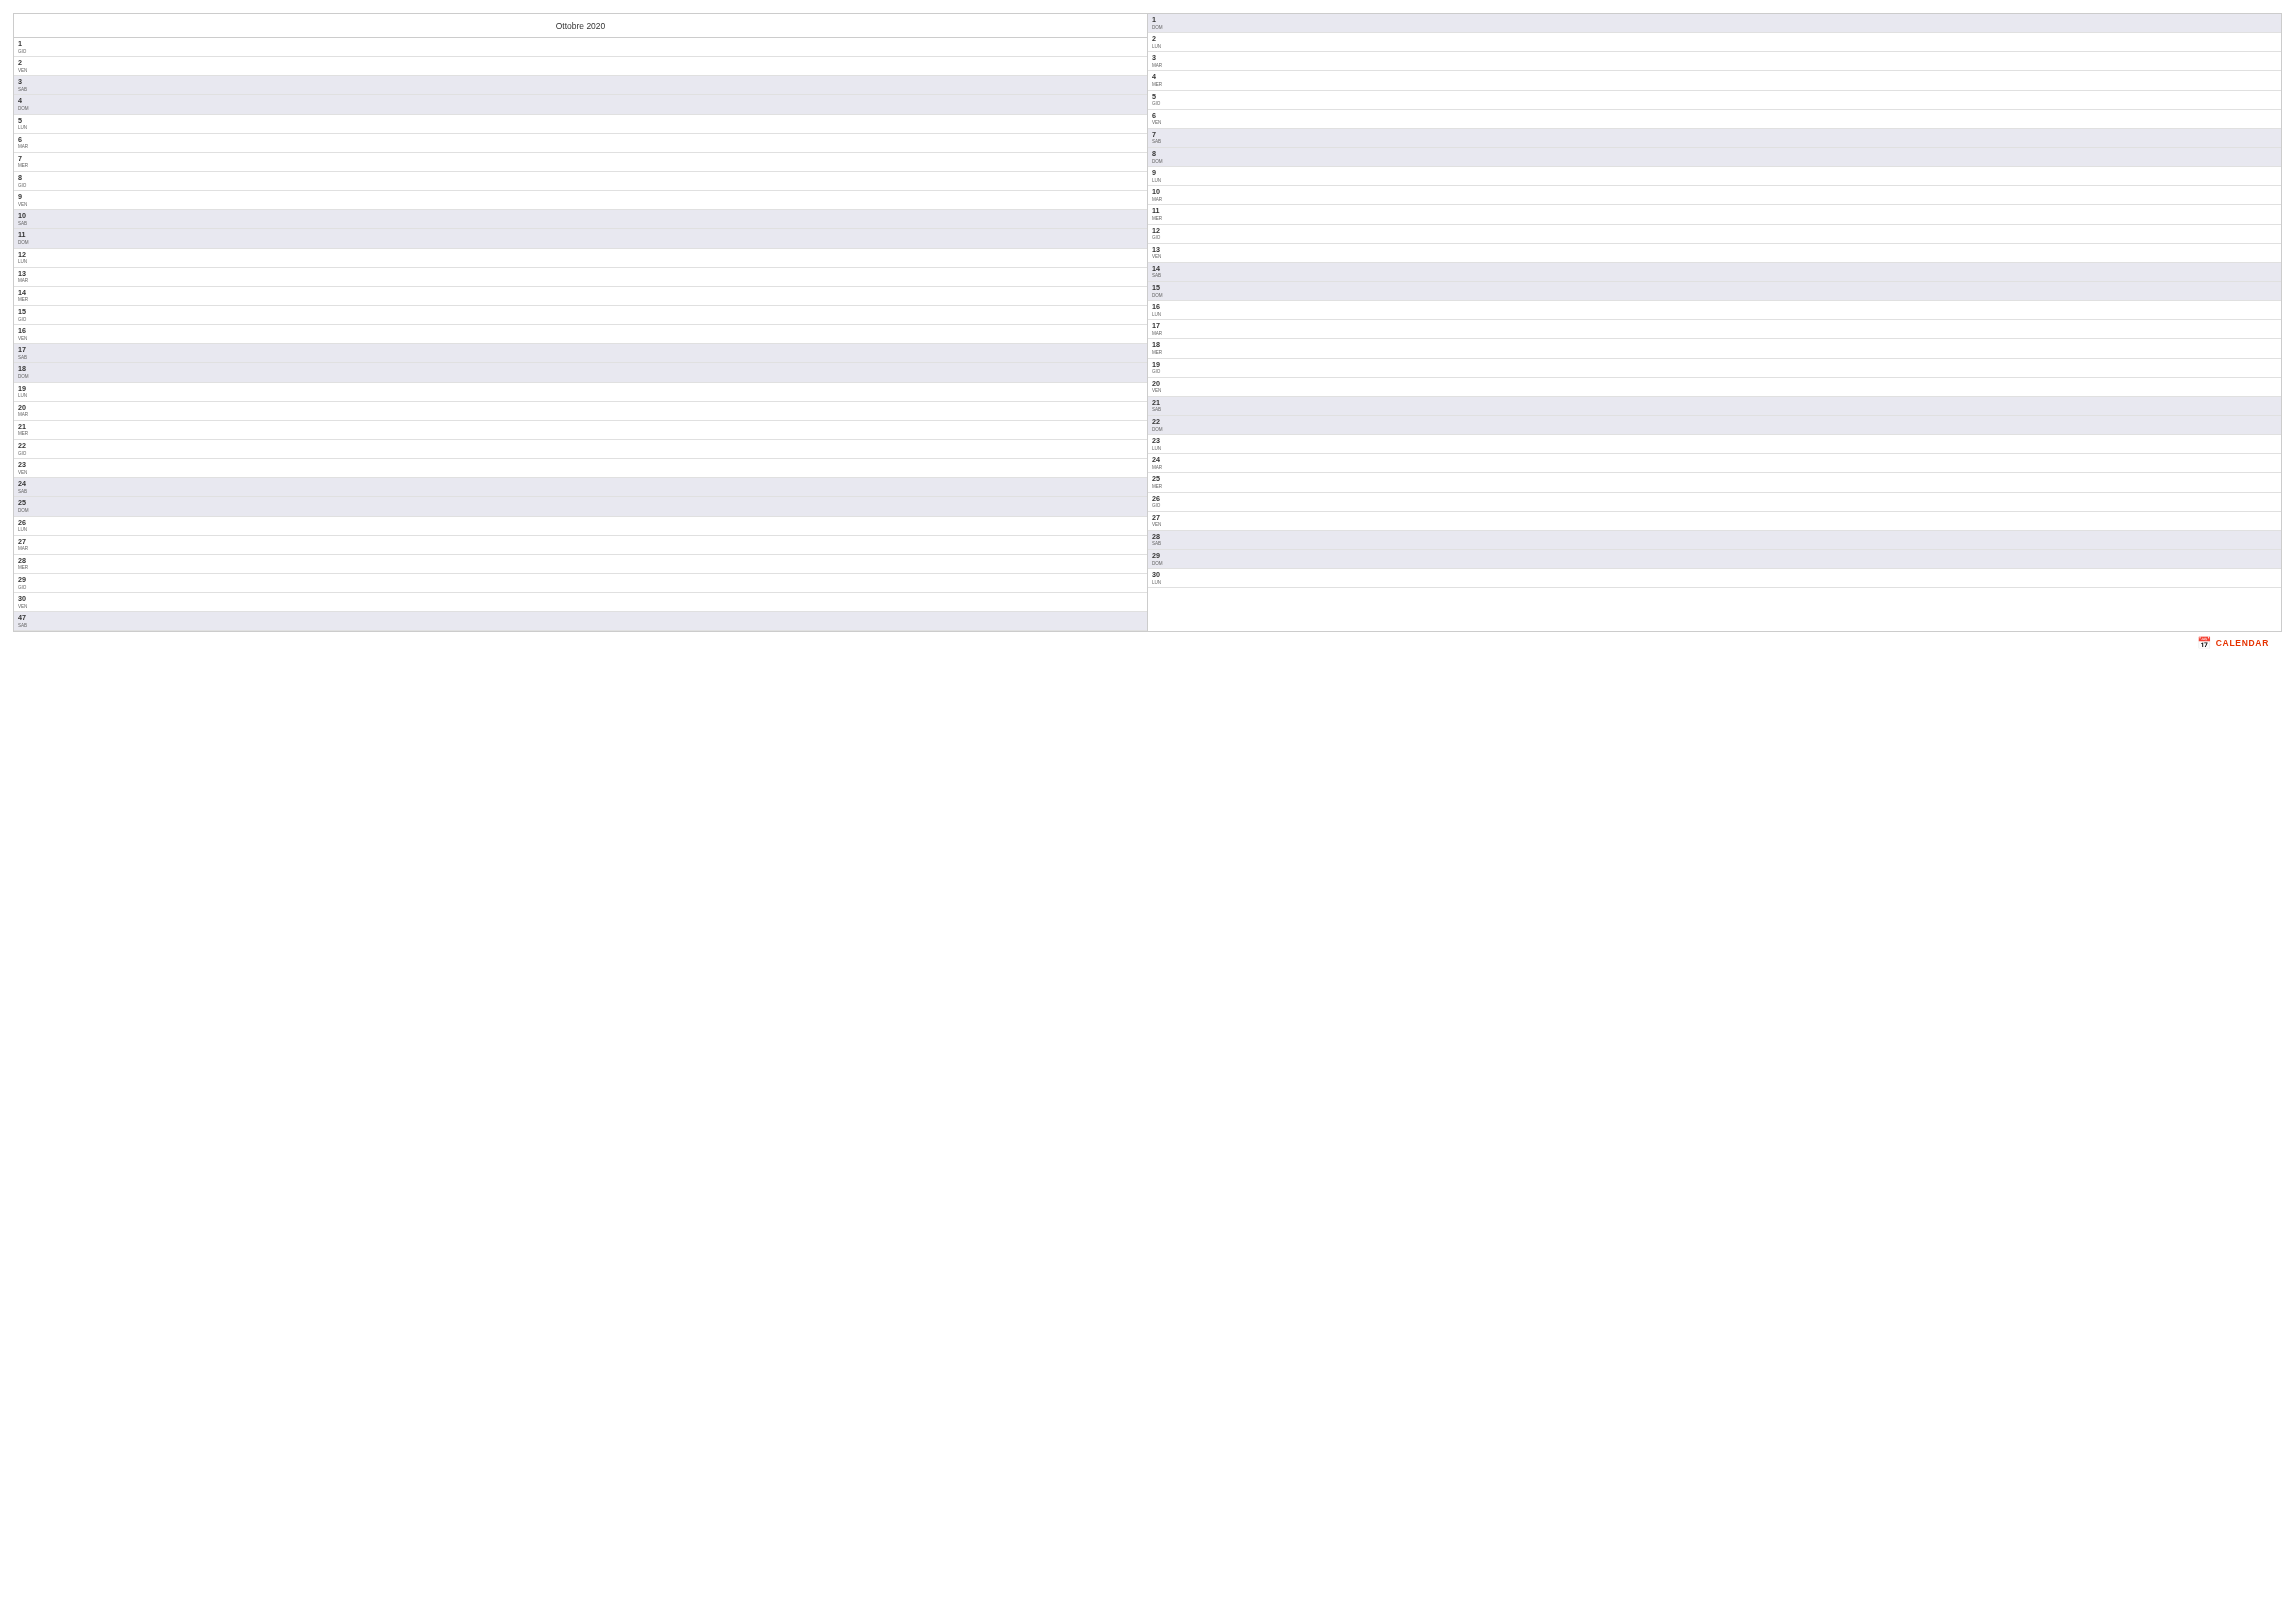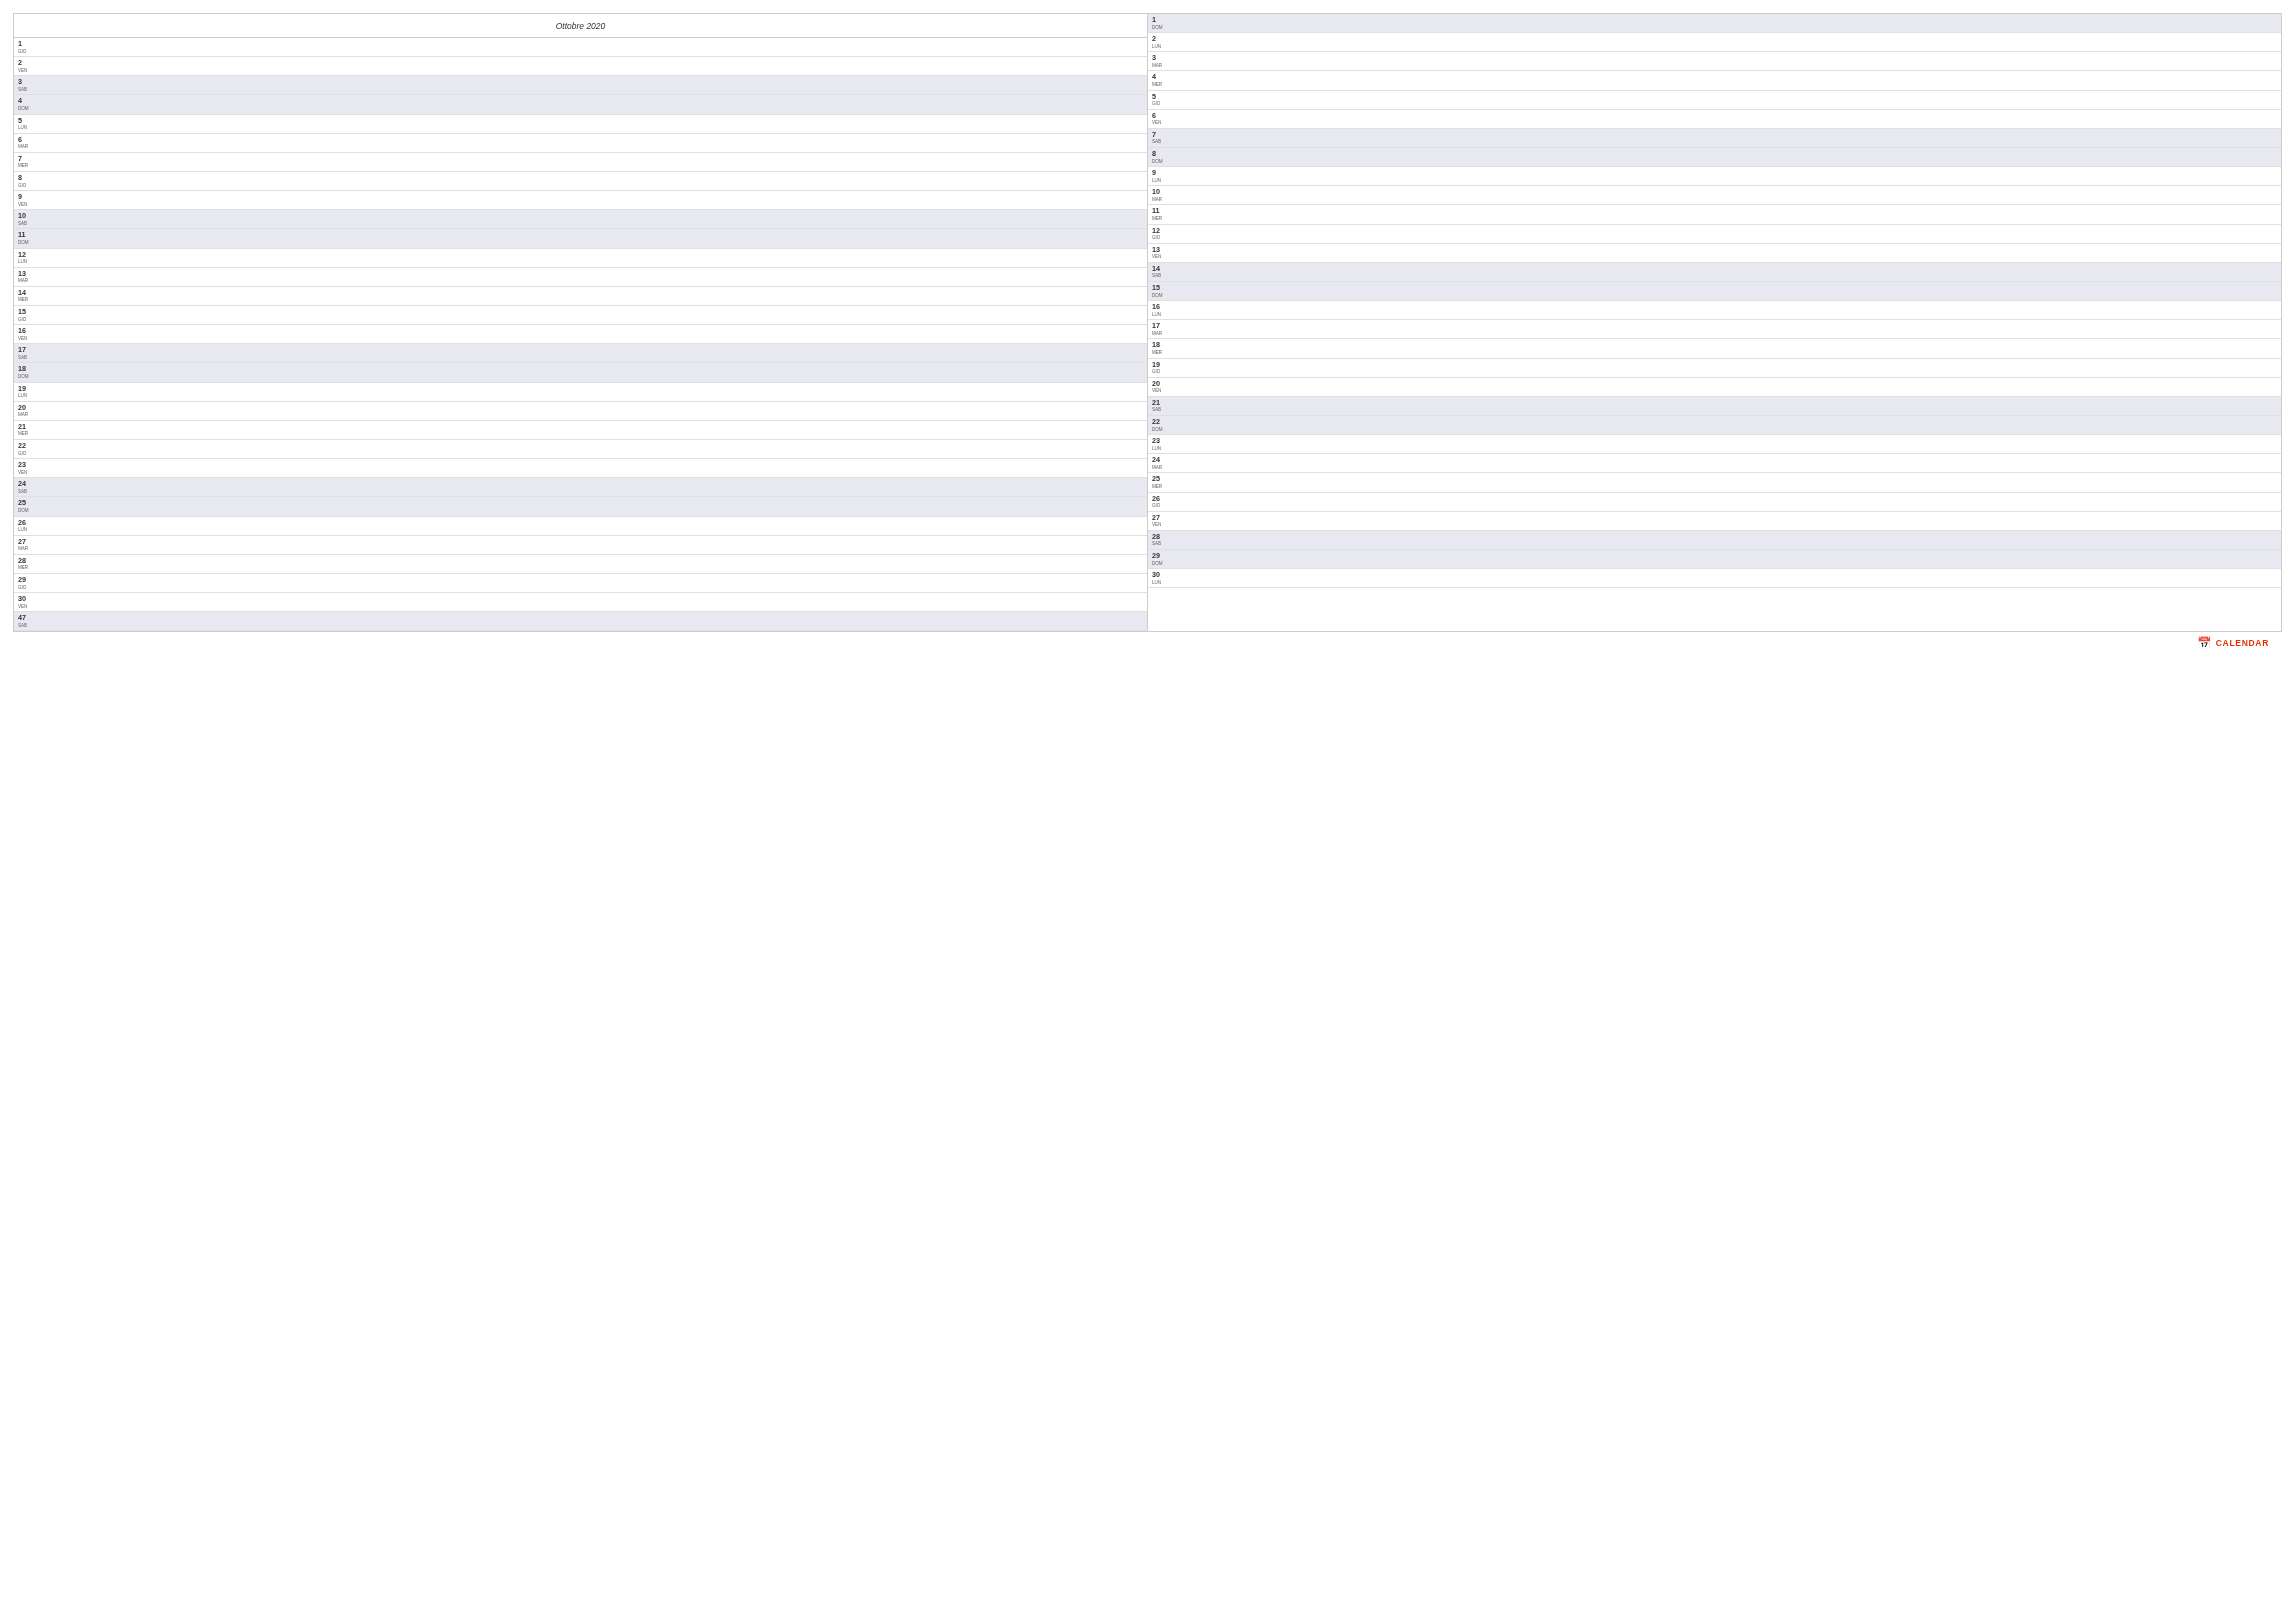--- a/index.html
+++ b/index.html
@@ -26,21 +26,20 @@
       border-right: none;
     }
     .month-header {
       background: #fff;
       text-align: center;
       padding: 6.5px 0;
       font-size: 8.5px;
       font-weight: normal;
       border-bottom: 0.7px solid #ccc;
       color: #333;
-      font-style: italic;
     }
     .day-row {
       display: flex;
       align-items: center;
       border-bottom: 0.7px solid #e0e0e0;
       min-height: 18.3px;
       padding: 2px 3.9px;
     }
     .day-row.weekend {
       background: #e8e8f0;

